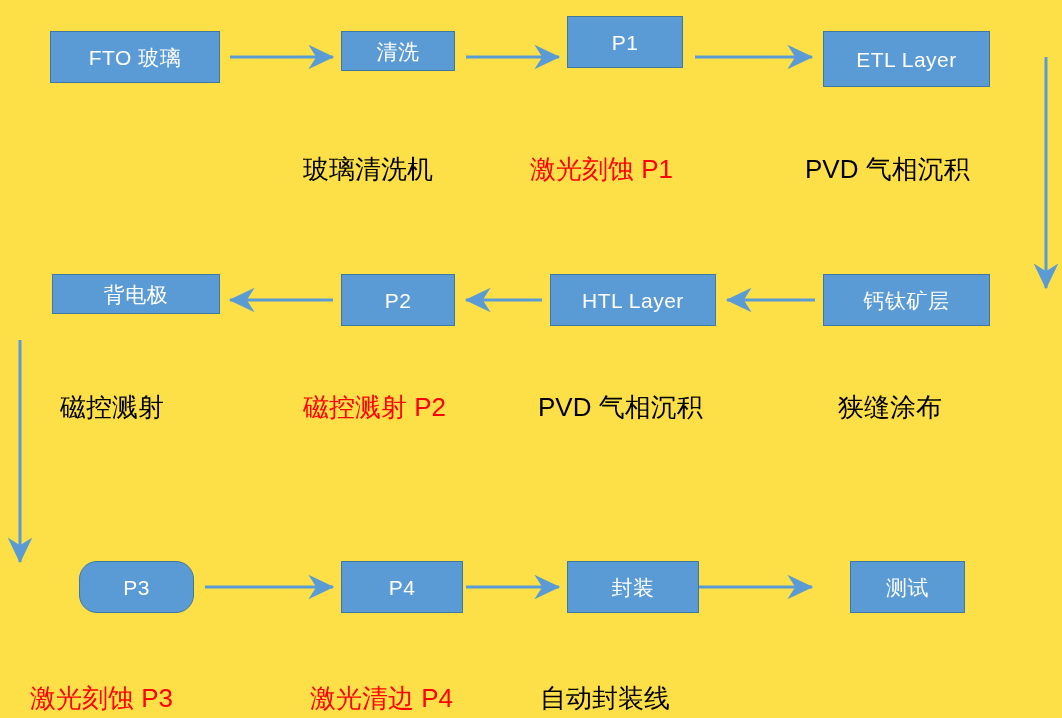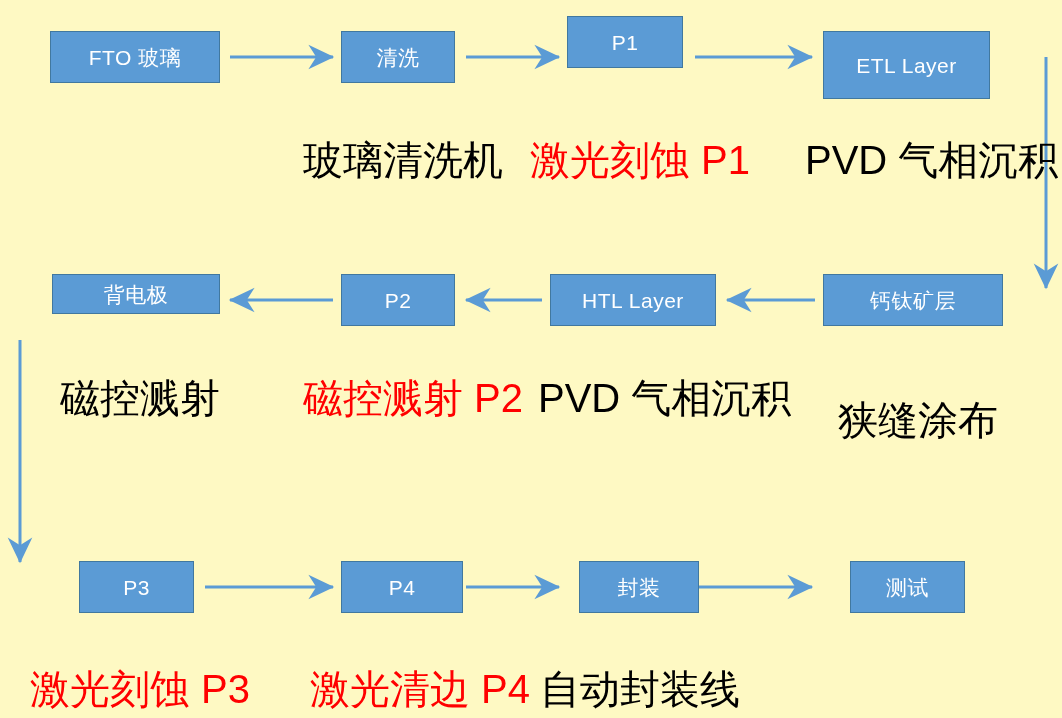--- a/index.html
+++ b/index.html
@@ -4,44 +4,45 @@
 <style>
   html, body {
     margin: 0;
     padding: 0;
     background: #ffffff;
   }
   #canvas {
     position: relative;
     width: 1062px;
     height: 718px;
-    background: #fef9c3;
+    background: #fde047;
     overflow: hidden;
     font-family: "Liberation Sans", "DejaVu Sans", sans-serif;
   }
   .node {
     position: absolute;
     box-sizing: border-box;
     background: #5B9BD5;
     border: 1.5px solid #41789F;
     display: flex;
     align-items: center;
     justify-content: center;
     color: #ffffff;
     font-size: 21px;
     line-height: 1;
     letter-spacing: 0.5px;
     white-space: nowrap;
   }
   .caption {
     position: absolute;
     white-space: nowrap;
-    font-size: 40px;
+    font-size: 26px;
     line-height: 1;
     color: #000000;
+    margin-top: 16px;
   }
   .caption.red { color: #FF0000; }
   .arrow-layer {
     position: absolute;
     left: 0;
     top: 0;
     width: 1062px;
     height: 718px;
     pointer-events: none;
   }
@@ -72,60 +73,60 @@
         <line x1="695" y1="587" x2="812" y2="587" stroke="#5B9BD5" stroke-width="3" marker-end="url(#ah-r)"></line>
         <line x1="1046" y1="57" x2="1046" y2="288" stroke="#5B9BD5" stroke-width="3" marker-end="url(#ah-r)"></line>
         <line x1="20" y1="340" x2="20" y2="562" stroke="#5B9BD5" stroke-width="3" marker-end="url(#ah-r)"></line>
       </g>
   </svg>
 
   <div id="node-layer">
       <div class="node" style="left: 50px; top: 31px; width: 170px; height: 52px;">
         <span>FTO 玻璃</span>
       </div>
-      <div class="node" style="left: 341px; top: 31px; width: 114px; height: 52px;">
+      <div class="node" style="left: 341px; top: 31px; width: 114px; height: 40px;">
         <span>清洗</span>
       </div>
       <div class="node" style="left: 567px; top: 16px; width: 116px; height: 52px;">
         <span>P1</span>
       </div>
-      <div class="node" style="left: 823px; top: 31px; width: 167px; height: 68px;">
+      <div class="node" style="left: 823px; top: 31px; width: 167px; height: 56px;">
         <span>ETL Layer</span>
       </div>
       <div class="node" style="left: 52px; top: 274px; width: 168px; height: 40px;">
         <span>背电极</span>
       </div>
       <div class="node" style="left: 341px; top: 274px; width: 114px; height: 52px; justify-content: center;">
         <span>P2</span>
       </div>
       <div class="node" style="left: 550px; top: 274px; width: 166px; height: 52px;">
         <span>HTL Layer</span>
       </div>
-      <div class="node" style="left: 823px; top: 274px; width: 180px; height: 52px;">
+      <div class="node" style="left: 823px; top: 274px; width: 167px; height: 52px;">
         <span>钙钛矿层</span>
       </div>
-      <div class="node" style="left: 79px; top: 561px; width: 115px; height: 52px;">
+      <div class="node" style="left: 79px; top: 561px; width: 115px; height: 52px; border-radius: 18px;">
         <span>P3</span>
       </div>
       <div class="node" style="left: 341px; top: 561px; width: 122px; height: 52px;">
         <span>P4</span>
       </div>
-      <div class="node" style="left: 579px; top: 561px; width: 120px; height: 52px;">
+      <div class="node" style="left: 567px; top: 561px; width: 132px; height: 52px;">
         <span>封装</span>
       </div>
       <div class="node" style="left: 850px; top: 561px; width: 115px; height: 52px;">
         <span>测试</span>
       </div>
     </div>
   <div id="caption-layer">
       <div class="caption" style="left: 303px; top: 140px;">玻璃清洗机</div>
       <div class="caption red" style="left: 530px; top: 140px;">激光刻蚀 P1</div>
       <div class="caption" style="left: 805px; top: 140px;">PVD 气相沉积</div>
       <div class="caption" style="left: 60px; top: 378px;">磁控溅射</div>
       <div class="caption red" style="left: 303px; top: 378px;">磁控溅射 P2</div>
       <div class="caption" style="left: 538px; top: 378px;">PVD 气相沉积</div>
-      <div class="caption" style="left: 838px; top: 400px; text-align: right;">狭缝涂布</div>
+      <div class="caption" style="left: 838px; top: 378px; text-align: right;">狭缝涂布</div>
       <div class="caption red" style="left: 30px; top: 669px;">激光刻蚀 P3</div>
       <div class="caption red" style="left: 310px; top: 669px;">激光清边 P4</div>
       <div class="caption" style="left: 540px; top: 669px;">自动封装线</div>
     </div>
 
 </div>
 
 </body></html>

